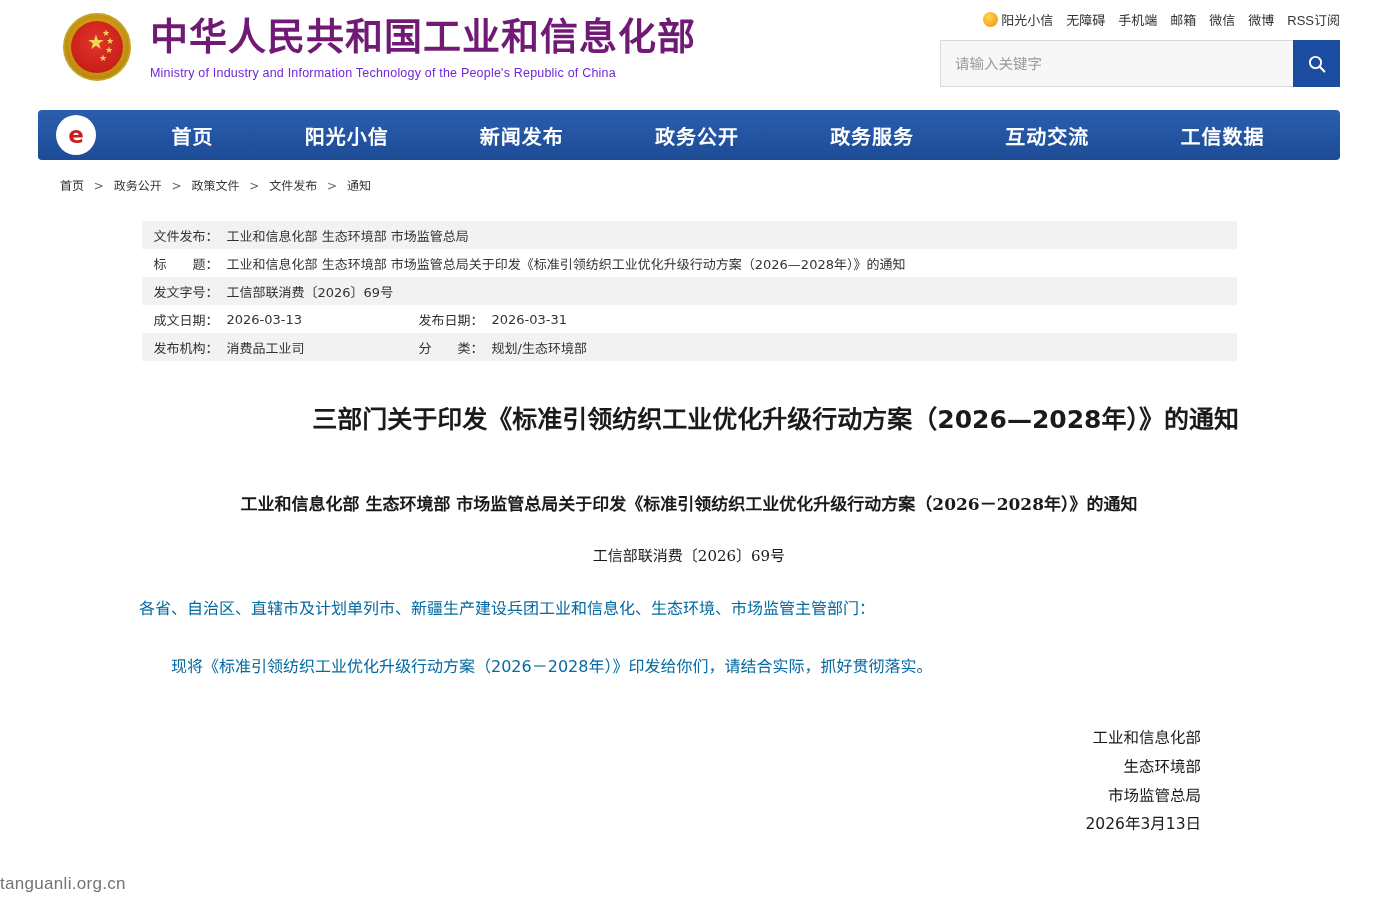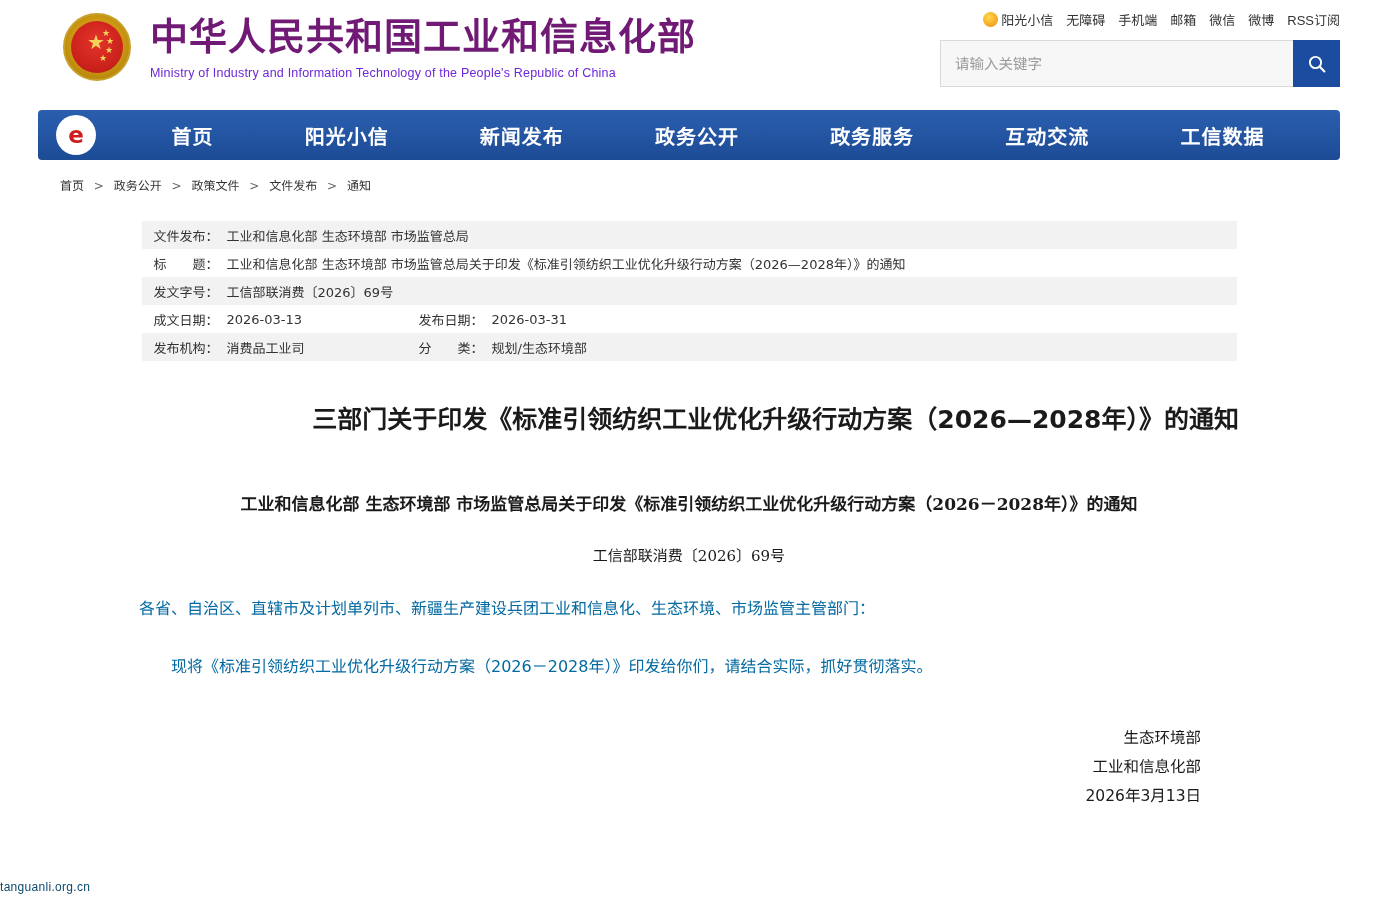--- a/index.html
+++ b/index.html
@@ -261,22 +261,22 @@
     font-family: "DejaVu Sans", "Liberation Sans", sans-serif;
     line-height: 1.85;
     padding-right: 38px;
   }
 
   
   .watermark {
     position: absolute;
     left: 0;
     bottom: 8px;
-    font-size: 12px;
-    color: #0c4a6e;
+    font-size: 17px;
+    color: #737373;
     font-family: "Liberation Sans", sans-serif;
     letter-spacing: 0.3px;
   }
 </style>
 </head>
 <body>
 
 <div class="top-header">
 
   <div class="brand">
@@ -396,18 +396,19 @@
 
 <div class="doc-subtitle">工业和信息化部 生态环境部 市场监管总局关于印发《标准引领纺织工业优化升级行动方案（2026－2028年）》的通知</div>
 
 <div class="doc-docnum">工信部联消费〔2026〕69号</div>
 
 <p class="doc-para">各省、自治区、直辖市及计划单列市、新疆生产建设兵团工业和信息化、生态环境、市场监管主管部门：</p>
 
 <p class="doc-para indent">现将《标准引领纺织工业优化升级行动方案（2026－2028年）》印发给你们，请结合实际，抓好贯彻落实。</p>
 
 <div class="doc-sign">
+  <div>工业和信息化部</div>
   <div>生态环境部</div>
-  <div>工业和信息化部</div>
+  <div>市场监管总局</div>
   <div>2026年3月13日</div>
 </div>
 
 <div class="watermark">tanguanli.org.cn</div>
 
 </body></html>

